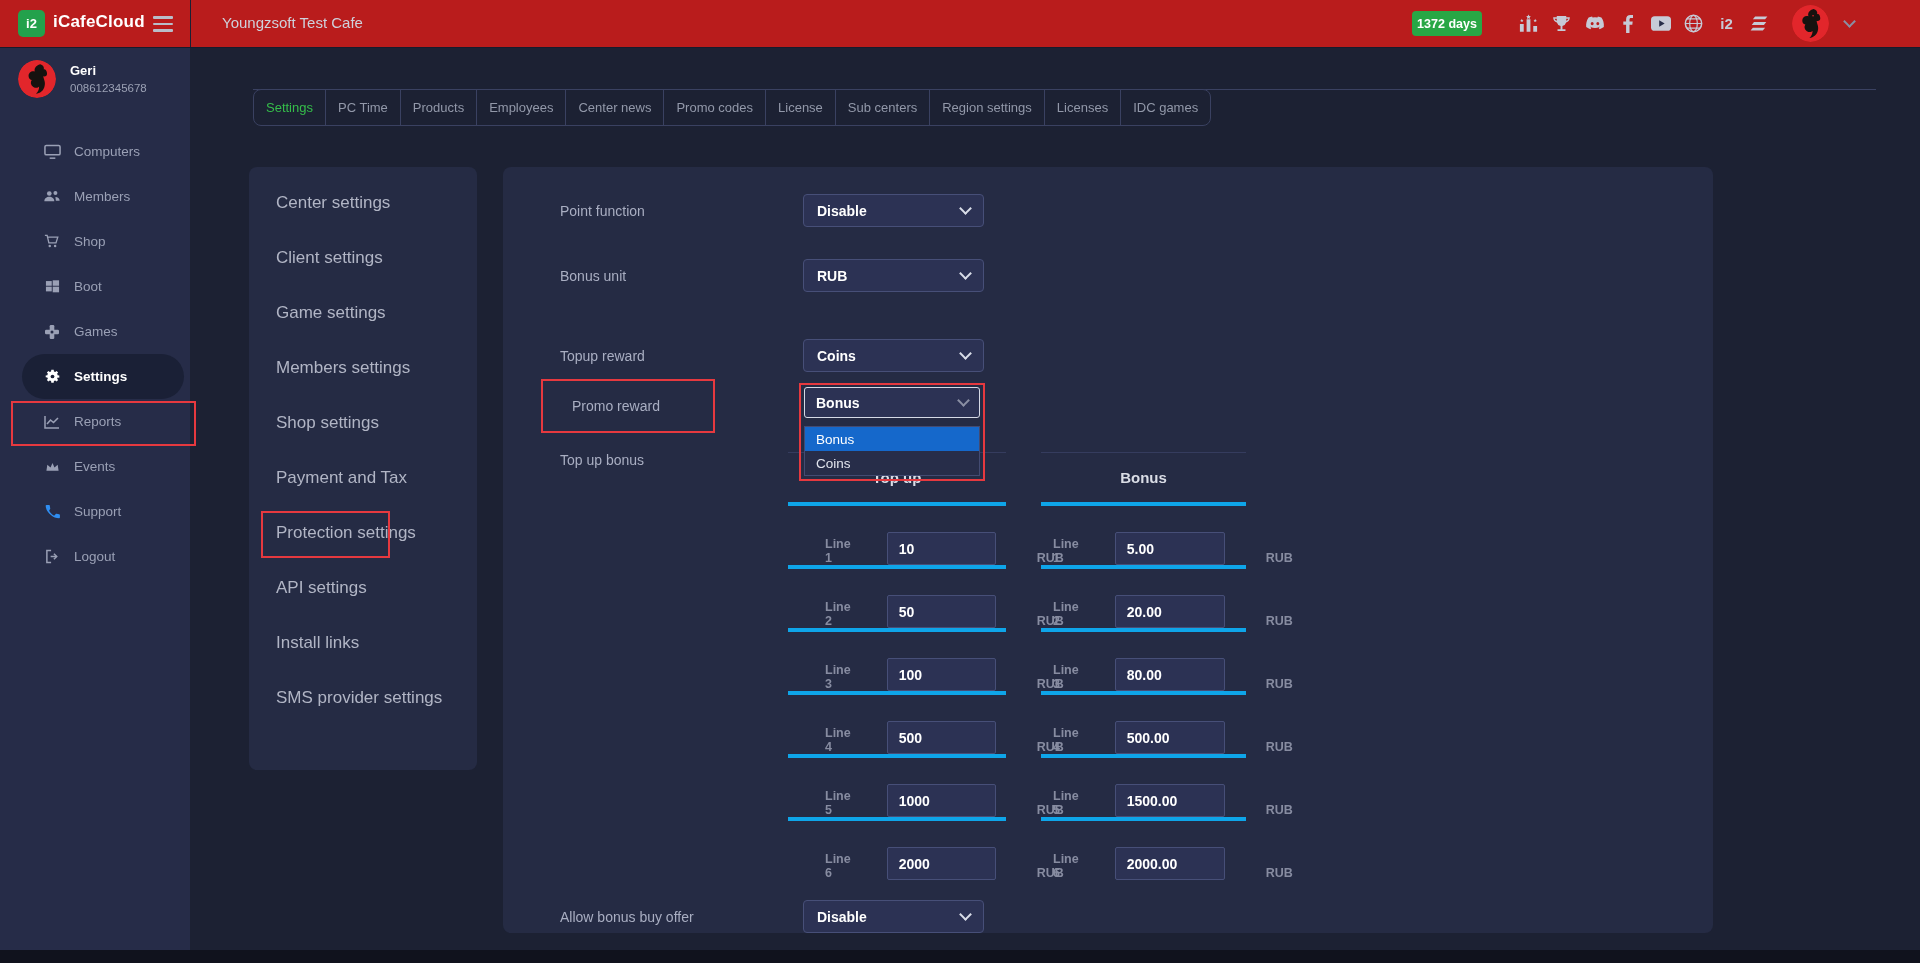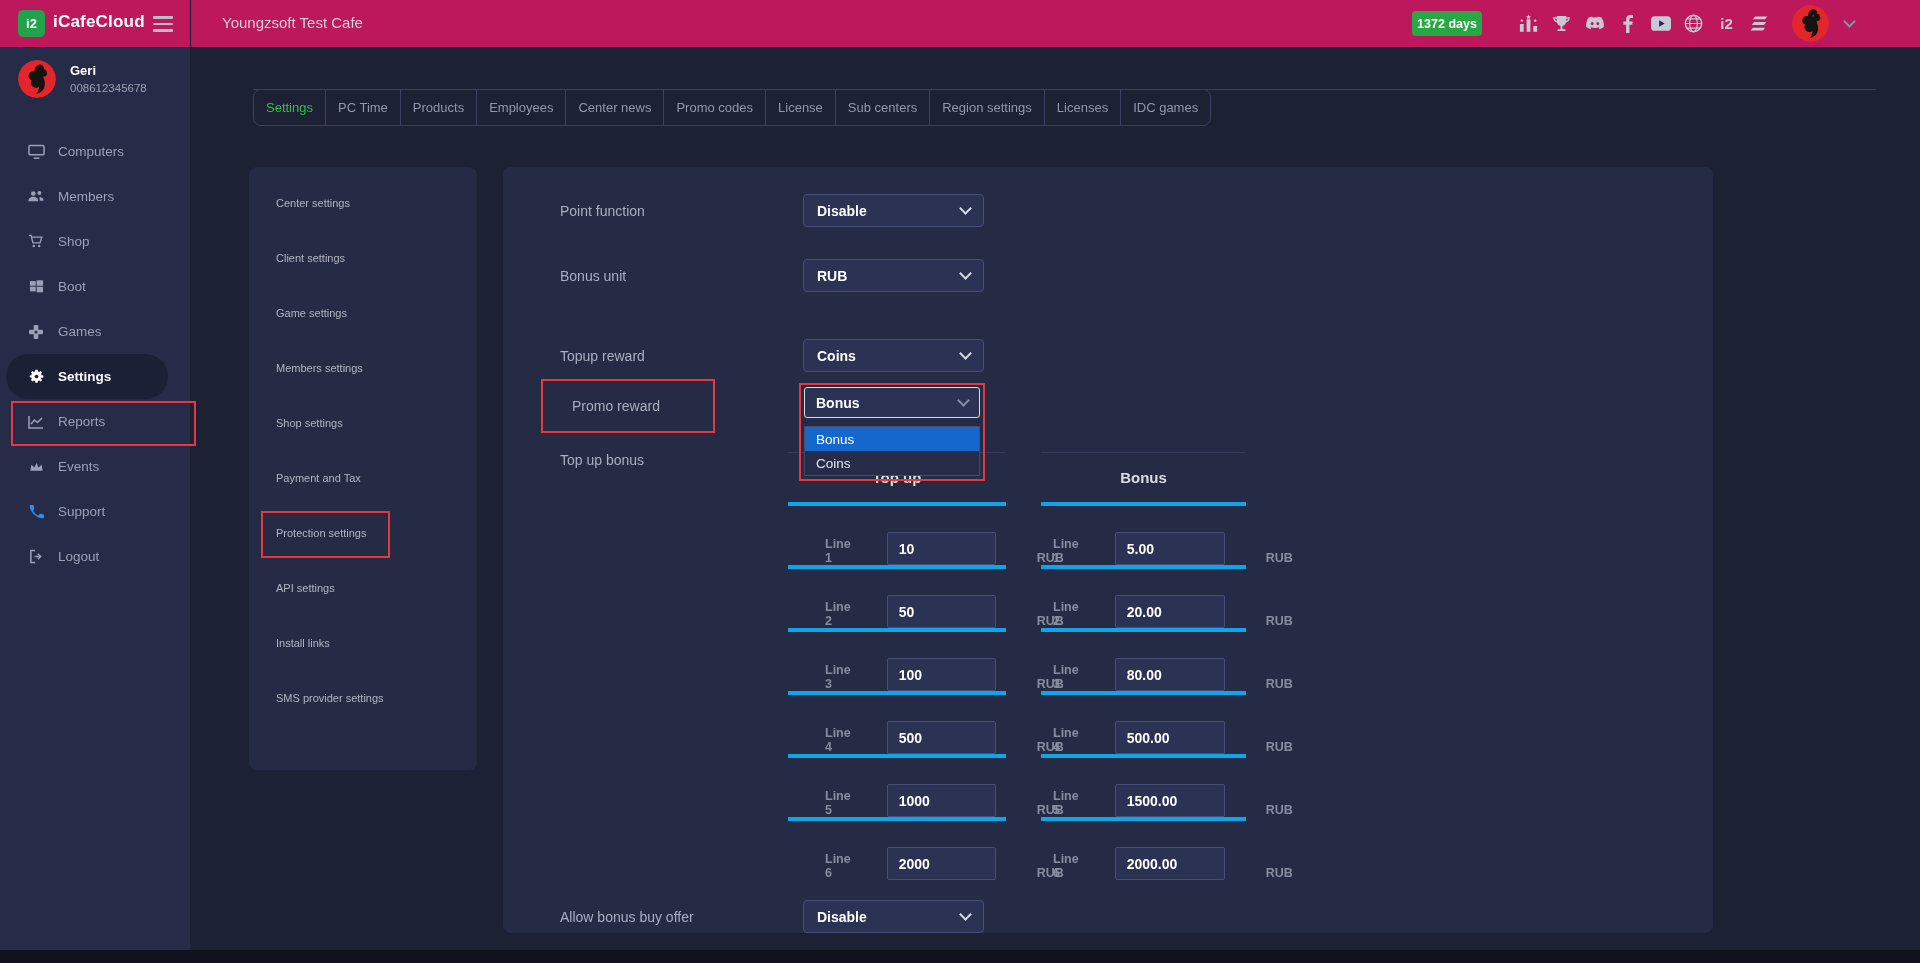--- a/index.html
+++ b/index.html
@@ -4,59 +4,59 @@
 <style>
   html,body{margin:0;padding:0;}
   body{
     width:1920px;height:963px;overflow:hidden;position:relative;
     background:#10121d;
     font-family:"Liberation Sans","DejaVu Sans",sans-serif;
     -webkit-font-smoothing:antialiased;
   }
 
   
-  .topbar{position:absolute;left:0;top:0;width:1920px;height:47px;background:#be185d;border-bottom:1px solid #171b2c;z-index:50;}
+  .topbar{position:absolute;left:0;top:0;width:1920px;height:47px;background:#b91c1c;border-bottom:1px solid #171b2c;z-index:50;}
   .topbar-divider{position:absolute;left:190px;top:0;width:1px;height:47px;background:#1b2033;}
   .logo-badge{position:absolute;left:18px;top:10px;width:27px;height:27px;background:#23a14c;border-radius:5px;color:#fff;font-weight:800;font-size:13px;display:flex;align-items:center;justify-content:center;cursor:pointer;}
   .logo-text{position:absolute;left:53px;top:12px;color:#fff;font-size:17px;font-weight:700;letter-spacing:.2px;}
   .hamburger{position:absolute;left:153px;top:16px;width:20px;cursor:pointer;}
   .hamburger i{display:block;height:2.5px;background:#b9bdc9;margin-bottom:4px;border-radius:1px;}
   .cafe-name{position:absolute;left:222px;top:14px;color:#ced1db;font-size:15px;}
   .top-right{position:absolute;left:1412px;top:0;height:47px;display:flex;align-items:center;gap:12px;}
   .days-badge{width:70px;height:25px;background:#28a745;border-radius:4px;color:#fff;font-size:12.5px;font-weight:600;display:flex;align-items:center;justify-content:center;margin-right:24px;cursor:pointer;}
   .tico{color:#c6cad6;display:flex;align-items:center;justify-content:center;width:21px;height:22px;cursor:pointer;}
   .tico.i2{font-weight:800;font-size:15px;}
   .top-avatar{width:37px;height:37px;border-radius:50%;overflow:hidden;margin-left:10px;cursor:pointer;flex:0 0 auto;}
   .chev{display:inline-block;width:7px;height:7px;border-right:2px solid #8a8fa3;border-bottom:2px solid #8a8fa3;transform:rotate(45deg);margin-top:-4px;}
 
   
   .sidebar{position:absolute;left:0;top:47px;width:190px;height:903px;background:#262c48;z-index:40;}
   .side-avatar{position:absolute;left:18px;top:13px;width:38px;height:38px;border-radius:50%;overflow:hidden;}
   .side-user-name{position:absolute;left:70px;top:16px;color:#fff;font-size:13px;font-weight:700;}
   .side-user-acct{position:absolute;left:70px;top:35px;color:#9ba1b4;font-size:11.5px;}
-  .side-nav{position:absolute;left:0;top:82px;width:170px;}
+  .side-nav{position:absolute;left:16px;top:82px;width:170px;}
   .side-item{position:relative;height:45px;display:flex;align-items:center;color:#9aa0b5;font-size:13.5px;cursor:pointer;}
   .side-item .sic{width:18px;margin-left:27px;display:flex;align-items:center;justify-content:center;}
   .side-item .slab{margin-left:13px;}
   .side-item.active{background:#1a2036;border-radius:24px;margin:0 2px 0 6px;color:#fff;font-weight:600;}
   .side-item.active .sic{margin-left:21px;}
 
   
   .annot{position:absolute;border:2px solid #e6393f;z-index:60;pointer-events:none;}
 
   
   .main{position:absolute;left:190px;top:47px;width:1730px;height:903px;background:#1c2133;}
   .topline{position:absolute;left:63px;top:42px;width:1623px;border-top:1px solid #3a4161;}
   .tabs{position:absolute;left:63px;top:42px;display:flex;border:1px solid #3a4161;border-radius:8px;height:37px;box-sizing:border-box;background:#1c2133;}
   .tab{padding:0 12px;display:flex;align-items:center;color:#9298a9;font-size:13px;cursor:pointer;border-right:1px solid #3a4161;white-space:nowrap;}
   .tab:last-child{border-right:none;}
   .tab.active{color:#35bd4a;}
 
   .menu-panel{position:absolute;left:59px;top:120px;width:228px;height:603px;background:#252b44;border-radius:8px;padding-top:8px;box-sizing:border-box;}
-  .mitem{position:relative;height:55px;display:flex;align-items:center;padding-left:27px;color:#b1b5c5;font-size:11px;cursor:pointer;}
+  .mitem{position:relative;height:55px;display:flex;align-items:center;padding-left:27px;color:#b1b5c5;font-size:17px;cursor:pointer;}
   .mitem.selected{color:#fff;font-weight:600;}
 
   .form-panel{position:absolute;left:313px;top:120px;width:1210px;height:766px;background:#252b44;border-radius:8px;}
   .form-row{position:absolute;left:57px;display:flex;align-items:center;}
   .form-label{width:243px;font-size:14px;color:#a9aec2;}
   .select{width:181px;height:33px;background:#2c3254;border:1px solid #474f78;border-radius:4px;display:flex;align-items:center;justify-content:space-between;padding:0 13px;color:#fff;font-size:14px;font-weight:600;box-sizing:border-box;cursor:pointer;}
   .select .chev{border-color:#d9dde8;}
 
   
   .promo-label-box{position:absolute;left:38px;top:212px;width:174px;height:54px;border:2px solid #e6393f;box-sizing:border-box;display:flex;align-items:center;z-index:5;padding-left:12px;}

